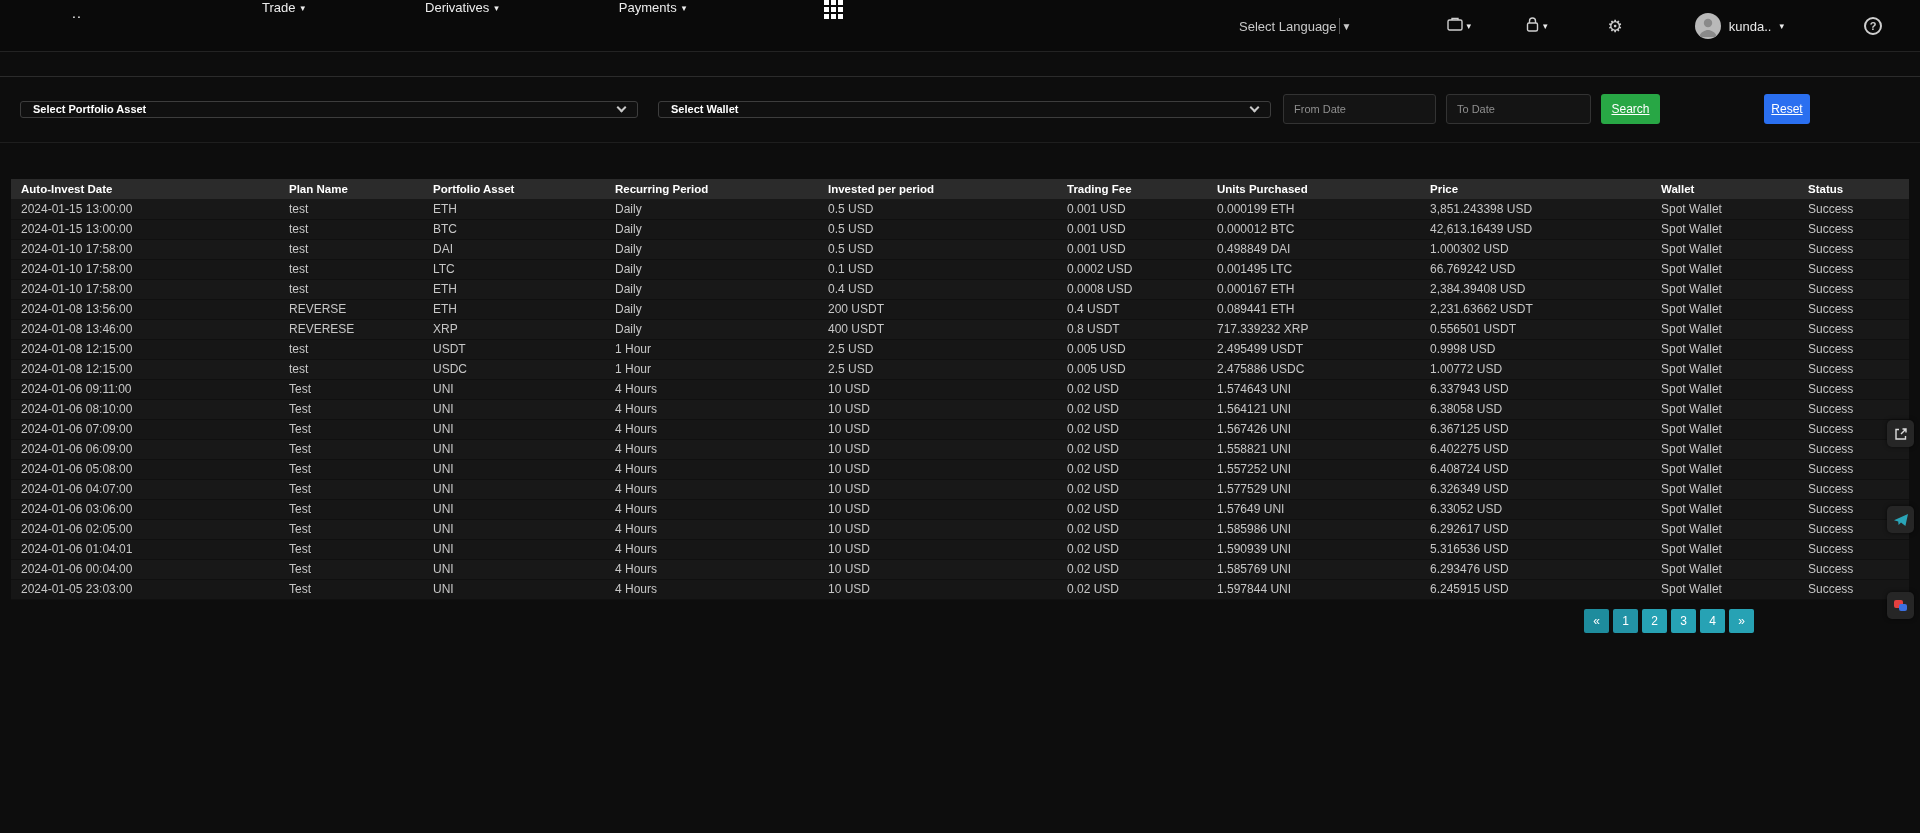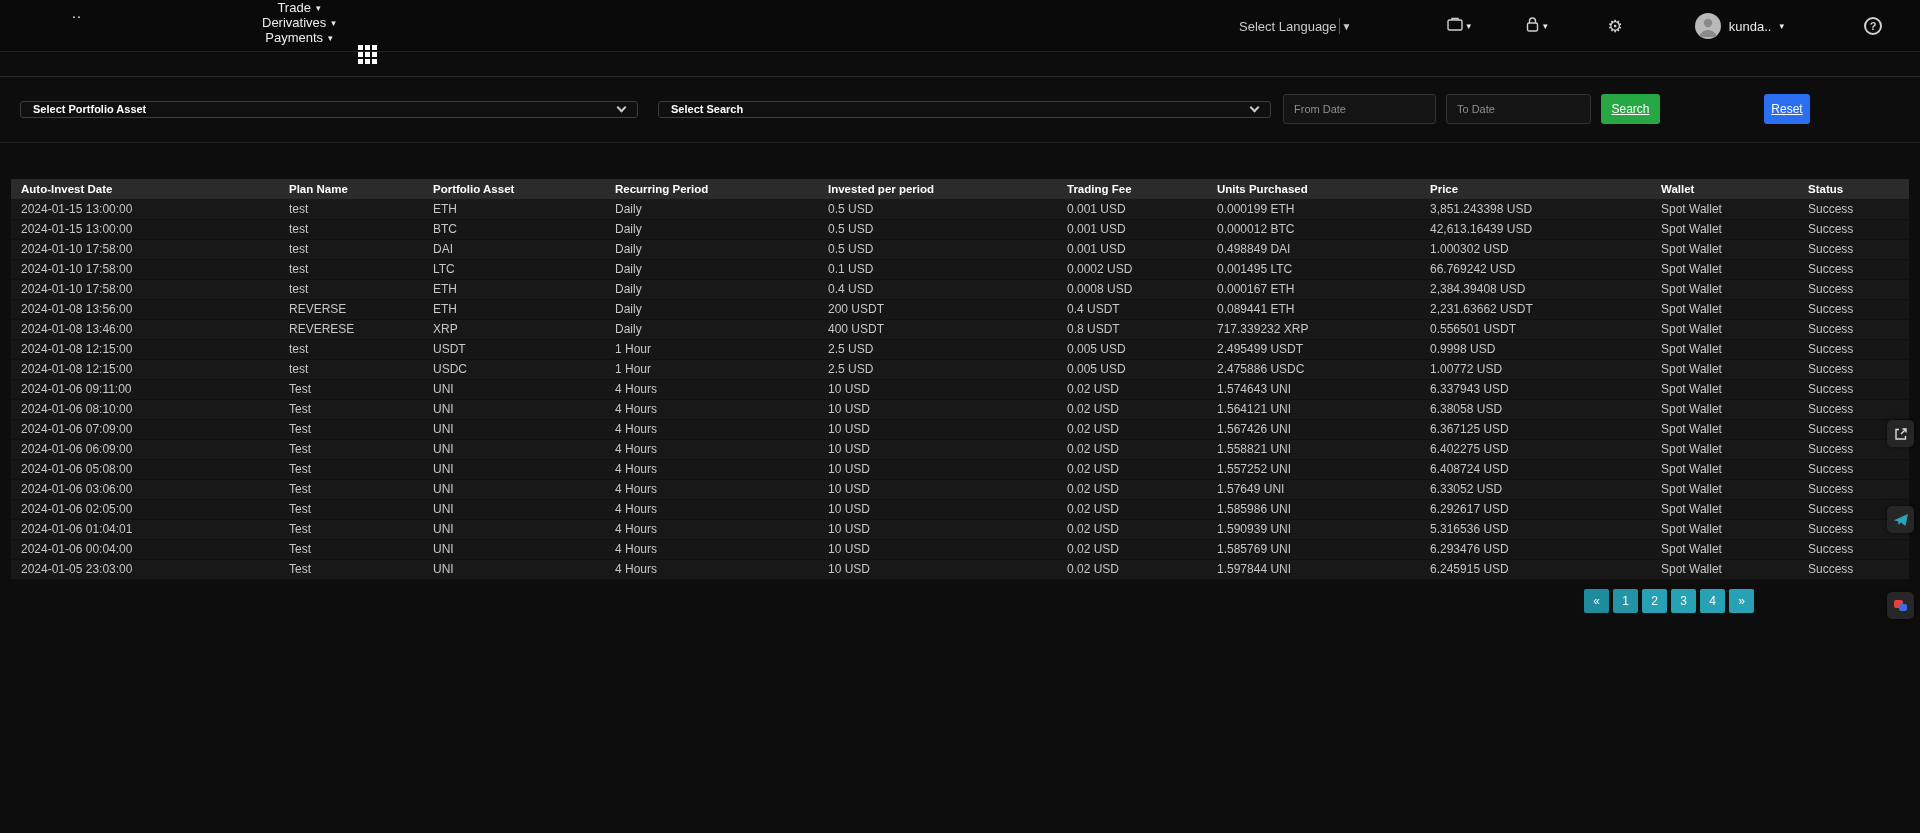--- a/index.html
+++ b/index.html
@@ -8,21 +8,21 @@
     background:#0d0d0d;
     font-family:"Liberation Sans", sans-serif;
     color:#d6d6d6;
     overflow:hidden;
     position:relative;
   }
 
   
   .navbar { height:52px; background:#0a0a0a; border-bottom:1px solid #232323; position:relative; }
   .logo { position:absolute; left:72px; top:5px; color:#fff; font-size:14px; letter-spacing:1px; cursor:pointer; }
-  .nav-menu { position:absolute; left:262px; top:0; height:52px; display:flex; align-items:center;flex-direction:column; }
+  .nav-menu { position:absolute; left:262px; top:0; height:52px; display:flex; align-items:flex-start; }
   .nav-item { display:flex; align-items:center; gap:5px; font-size:13px; color:#ededed; cursor:pointer; margin-right:120px; white-space:nowrap; }
   .caret { font-size:9px; color:#ededed; }
   .apps-grid { display:grid; grid-template-columns:repeat(3,5px); grid-gap:2px; cursor:pointer; margin-left:18px; }
   .apps-grid i { width:5px; height:5px; background:#ffffff; display:block; }
 
   .nav-right { position:absolute; right:38px; top:0; height:52px; display:flex; align-items:center; }
   .lang { display:flex; align-items:center; gap:2px; color:#c9c9c9; font-size:13px; cursor:pointer; }
   .lang .vdiv { width:1px; height:16px; background:#555; }
   .lang .tri { font-size:10px; color:#c9c9c9; }
   .icon-btn { display:flex; align-items:center; gap:4px; cursor:pointer; color:#cfcfcf; }
@@ -167,21 +167,21 @@
       <div class="help">?</div>
     </div>
   </header>
 
   <section class="filter-panel">
     <div class="select select-asset">
       <span>Select Portfolio Asset</span>
       <span class="chev"></span>
     </div>
     <div class="select select-period">
-      <span>Select Search</span>
+      <span>Select Wallet</span>
       <span class="chev"></span>
     </div>
     <input class="date-input date-from" type="text" placeholder="From Date" style="">
     <input class="date-input date-to" type="text" placeholder="To Date" style="">
     <button class="btn search">Search</button>
     <button class="btn reset">Reset</button>
   </section>
 
   <section class="table-wrap">
     <table>
@@ -374,20 +374,32 @@
             <td>UNI</td>
             <td>4 Hours</td>
             <td>10 USD</td>
             <td>0.02 USD</td>
             <td>1.557252 UNI</td>
             <td>6.408724 USD</td>
             <td>Spot Wallet</td>
             <td>Success</td>
           </tr>
           <tr>
+            <td>2024-01-06 04:07:00</td>
+            <td>Test</td>
+            <td>UNI</td>
+            <td>4 Hours</td>
+            <td>10 USD</td>
+            <td>0.02 USD</td>
+            <td>1.577529 UNI</td>
+            <td>6.326349 USD</td>
+            <td>Spot Wallet</td>
+            <td>Success</td>
+          </tr>
+          <tr>
             <td>2024-01-06 03:06:00</td>
             <td>Test</td>
             <td>UNI</td>
             <td>4 Hours</td>
             <td>10 USD</td>
             <td>0.02 USD</td>
             <td>1.57649 UNI</td>
             <td>6.33052 USD</td>
             <td>Spot Wallet</td>
             <td>Success</td>

